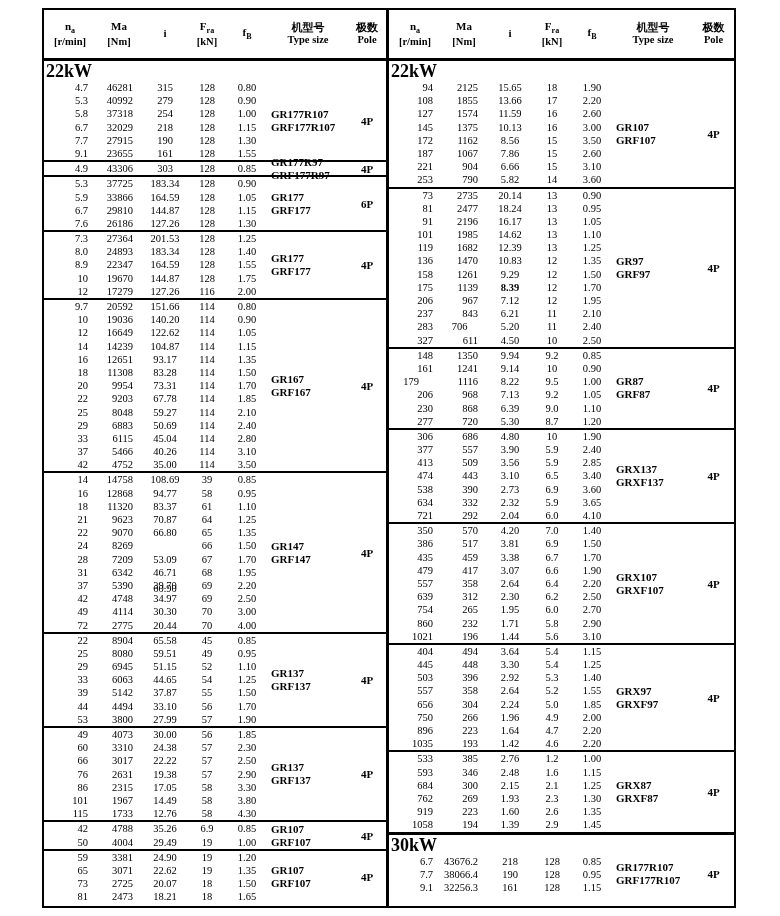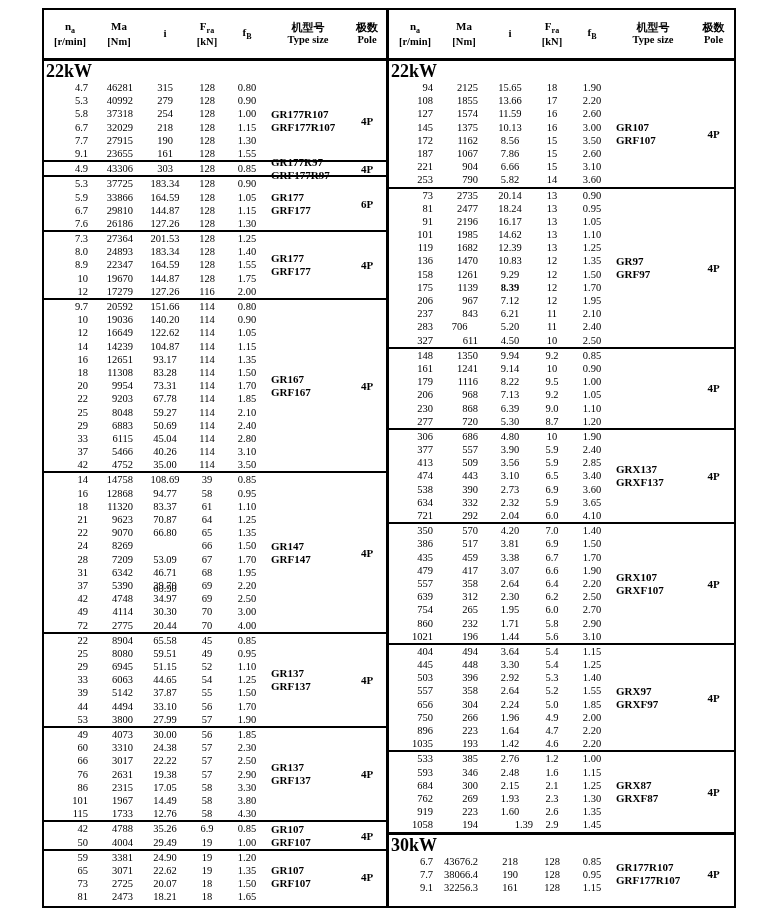--- a/index.html
+++ b/index.html
@@ -586,40 +586,44 @@
         <div class="cell c0" style="grid-area: 1 / 1;">148</div>
         <div class="cell c1" style="grid-area: 1 / 2;">1350</div>
         <div class="cell c2" style="grid-area: 1 / 3;">9.94</div>
         <div class="cell c3" style="grid-area: 1 / 4;">9.2</div>
         <div class="cell c4" style="grid-area: 1 / 5;">0.85</div>
         <div class="cell c0" style="grid-area: 2 / 1;">161</div>
         <div class="cell c1" style="grid-area: 2 / 2;">1241</div>
         <div class="cell c2" style="grid-area: 2 / 3;">9.14</div>
         <div class="cell c3" style="grid-area: 2 / 4;">10</div>
         <div class="cell c4" style="grid-area: 2 / 5;">0.90</div>
-        <div class="cell c0" style="grid-area: 3 / 1;">179</div>
+        <div class="cell c0" style="grid-area: 3 / 1; text-align: center;">179</div>
         <div class="cell c1" style="grid-area: 3 / 2;">1116</div>
         <div class="cell c2" style="grid-area: 3 / 3;">8.22</div>
         <div class="cell c3" style="grid-area: 3 / 4;">9.5</div>
         <div class="cell c4" style="grid-area: 3 / 5;">1.00</div>
         <div class="cell c0" style="grid-area: 4 / 1;">206</div>
         <div class="cell c1" style="grid-area: 4 / 2;">968</div>
         <div class="cell c2" style="grid-area: 4 / 3;">7.13</div>
         <div class="cell c3" style="grid-area: 4 / 4;">9.2</div>
         <div class="cell c4" style="grid-area: 4 / 5;">1.05</div>
         <div class="cell c0" style="grid-area: 5 / 1;">230</div>
         <div class="cell c1" style="grid-area: 5 / 2;">868</div>
         <div class="cell c2" style="grid-area: 5 / 3;">6.39</div>
         <div class="cell c3" style="grid-area: 5 / 4;">9.0</div>
         <div class="cell c4" style="grid-area: 5 / 5;">1.10</div>
         <div class="cell c0" style="grid-area: 6 / 1;">277</div>
         <div class="cell c1" style="grid-area: 6 / 2;">720</div>
         <div class="cell c2" style="grid-area: 6 / 3;">5.30</div>
         <div class="cell c3" style="grid-area: 6 / 4;">8.7</div>
         <div class="cell c4" style="grid-area: 6 / 5;">1.20</div>
+        <div class="typecell" style="grid-area: 1 / 6 / span 6;">
+          <div class="typeline">GR87</div>
+          <div class="typeline">GRF87</div>
+        </div>
         <div class="polecell" style="grid-area: 1 / 7 / span 6;">4P</div>
       </div>
       <div class="group">
         <div class="cell c0" style="grid-area: 1 / 1;">306</div>
         <div class="cell c1" style="grid-area: 1 / 2;">686</div>
         <div class="cell c2" style="grid-area: 1 / 3;">4.80</div>
         <div class="cell c3" style="grid-area: 1 / 4;">10</div>
         <div class="cell c4" style="grid-area: 1 / 5;">1.90</div>
         <div class="cell c0" style="grid-area: 2 / 1;">377</div>
         <div class="cell c1" style="grid-area: 2 / 2;">557</div>
@@ -777,21 +781,21 @@
         <div class="cell c2" style="grid-area: 4 / 3;">1.93</div>
         <div class="cell c3" style="grid-area: 4 / 4;">2.3</div>
         <div class="cell c4" style="grid-area: 4 / 5;">1.30</div>
         <div class="cell c0" style="grid-area: 5 / 1;">919</div>
         <div class="cell c1" style="grid-area: 5 / 2;">223</div>
         <div class="cell c2" style="grid-area: 5 / 3;">1.60</div>
         <div class="cell c3" style="grid-area: 5 / 4;">2.6</div>
         <div class="cell c4" style="grid-area: 5 / 5;">1.35</div>
         <div class="cell c0" style="grid-area: 6 / 1;">1058</div>
         <div class="cell c1" style="grid-area: 6 / 2;">194</div>
-        <div class="cell c2" style="grid-area: 6 / 3; text-align: right;">1.39</div>
+        <div class="cell c2" style="grid-area: 6 / 3;">1.39</div>
         <div class="cell c3" style="grid-area: 6 / 4;">2.9</div>
         <div class="cell c4" style="grid-area: 6 / 5;">1.45</div>
         <div class="typecell" style="grid-area: 1 / 6 / span 6;">
           <div class="typeline">GRX87</div>
           <div class="typeline">GRXF87</div>
         </div>
         <div class="polecell" style="grid-area: 1 / 7 / span 6;">4P</div>
       </div>
       <div class="sec-title">30kW</div>
       <div class="group">

